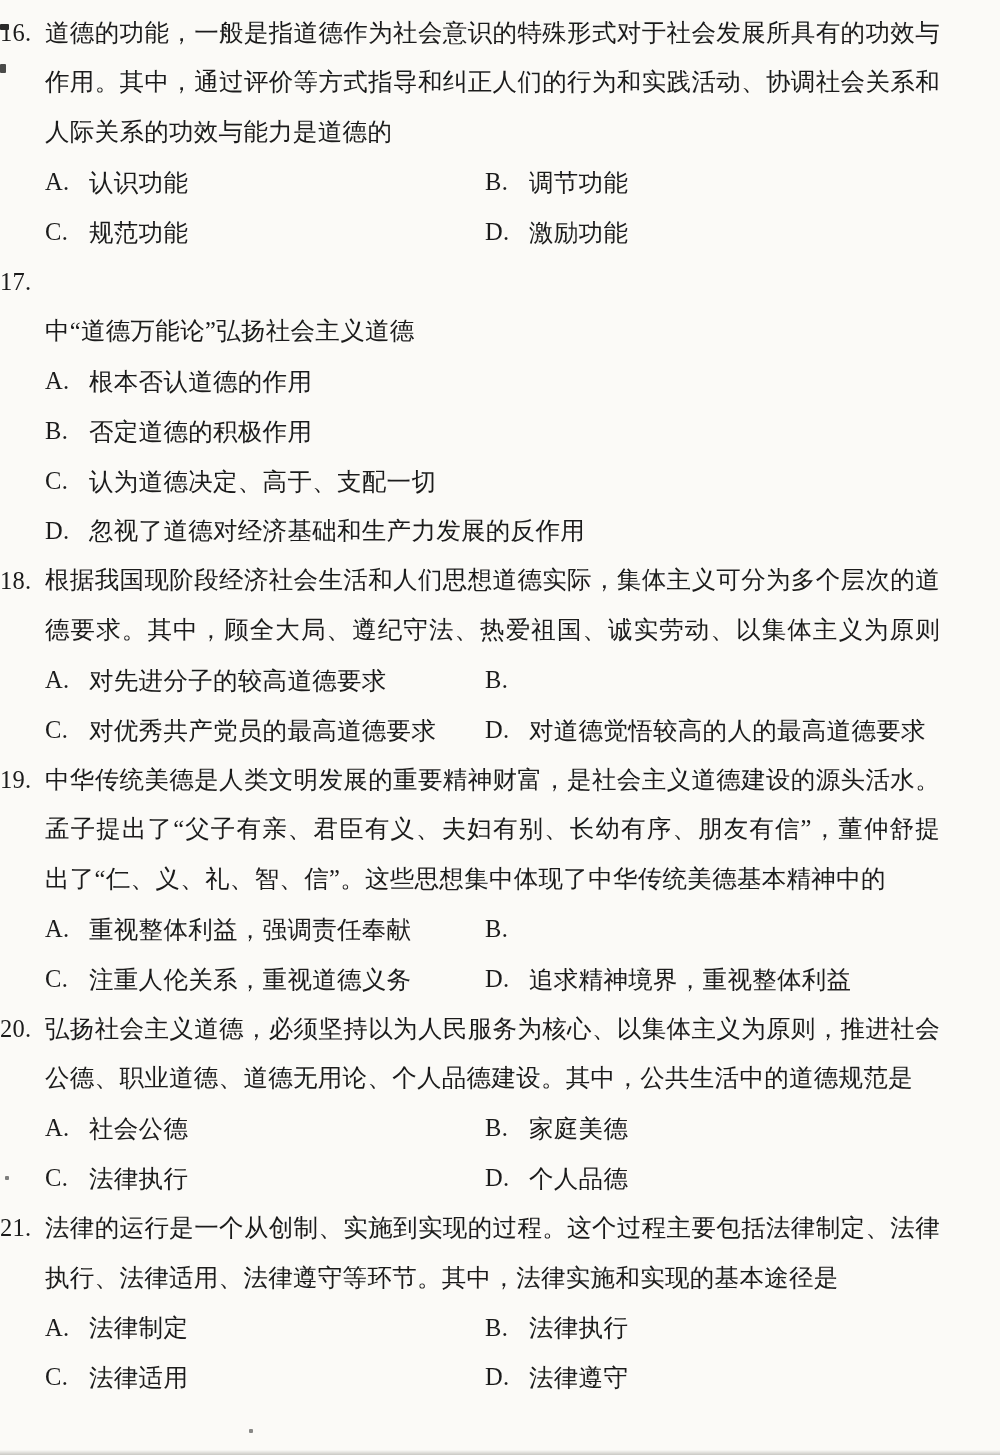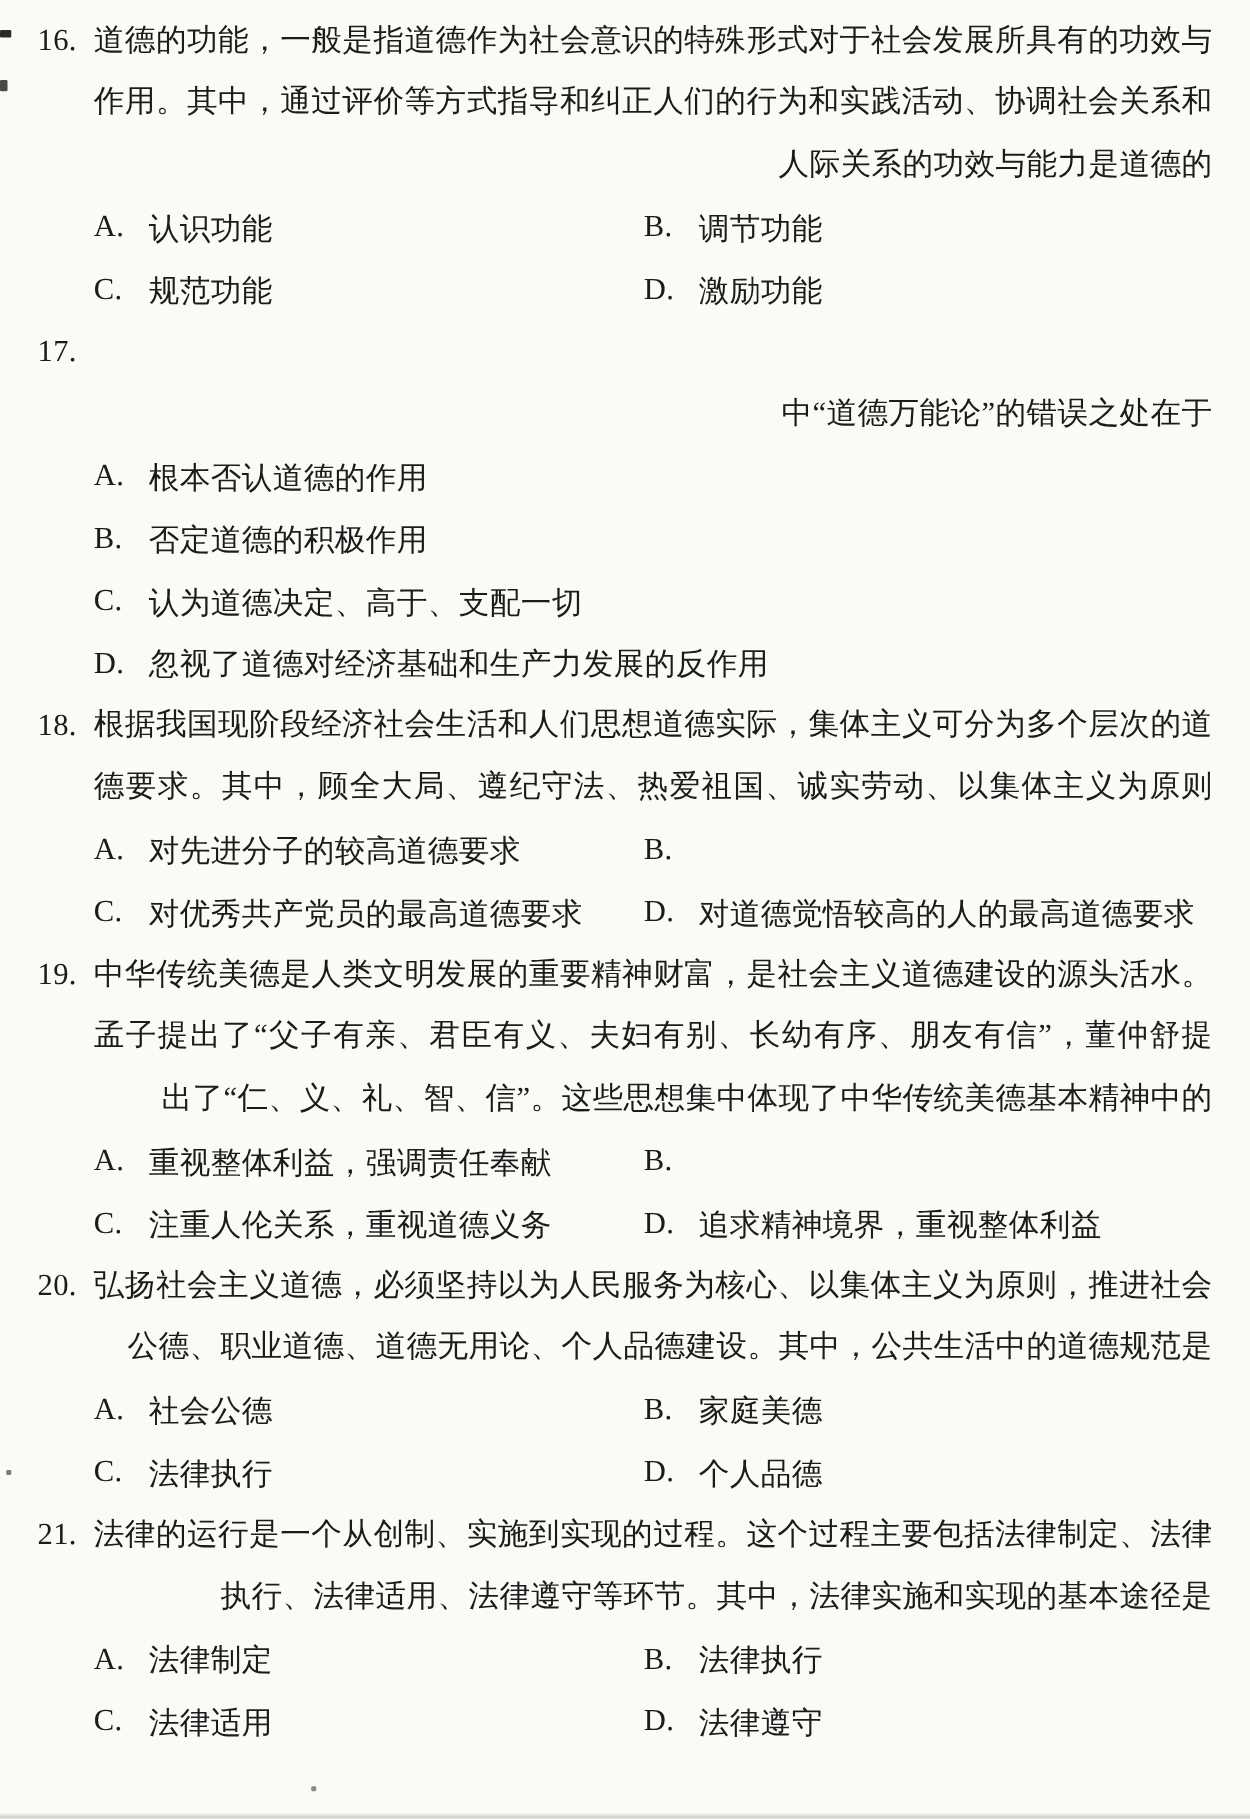--- a/index.html
+++ b/index.html
@@ -15,37 +15,35 @@
     background: #fbfaf7;
     color: #1b1b1b;
     font-family: "Liberation Serif", "DejaVu Serif", serif;
     padding-top: 8px;
     overflow: hidden;
   }
   .row {
     display: flex;
     align-items: center;
     height: 49.8px;
-    padding-left: 30px;
     box-sizing: border-box;
     font-size: 24.5px;
     letter-spacing: 0.3px;
   }
   .qnum {
     flex: 0 0 45px;
     box-sizing: border-box;
   }
   .gap {
     flex: 0 0 45px;
   }
   .stem-line {
     flex: 0 0 895px;
     line-height: 1.25;
     white-space: nowrap;
-    text-align: right;
   }
   .stem-line.full {
     white-space: normal;
     text-align: justify;
     text-align-last: justify;
   }
   .opt {
     display: flex;
     align-items: center;
     white-space: nowrap;
@@ -114,21 +112,21 @@
       </div>
     </div>
   </div>
 
   <div>
     <div class="row">
       <span class="qnum">17.</span>
     </div>
     <div class="row">
       <span class="gap"></span>
-      <div class="stem-line">中“道德万能论”的错误之处在于</div>
+      <div class="stem-line">中“道德万能论”弘扬社会主义道德</div>
     </div>
     <div class="row">
       <span class="gap"></span>
       <div class="opt">
         <span class="opt-label">A.</span>
         <span class="opt-text">根本否认道德的作用</span>
       </div>
     </div>
     <div class="row">
       <span class="gap"></span>

